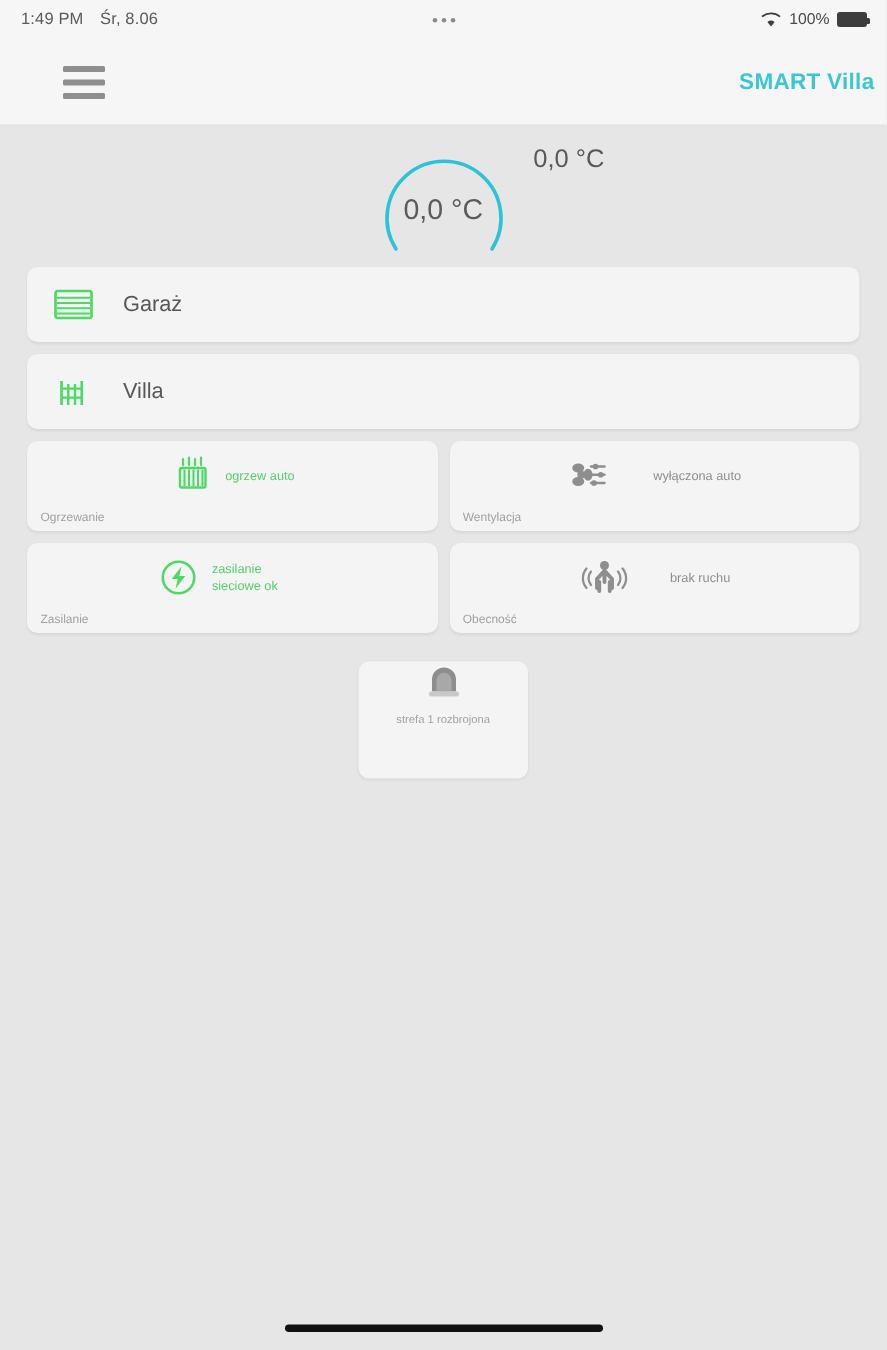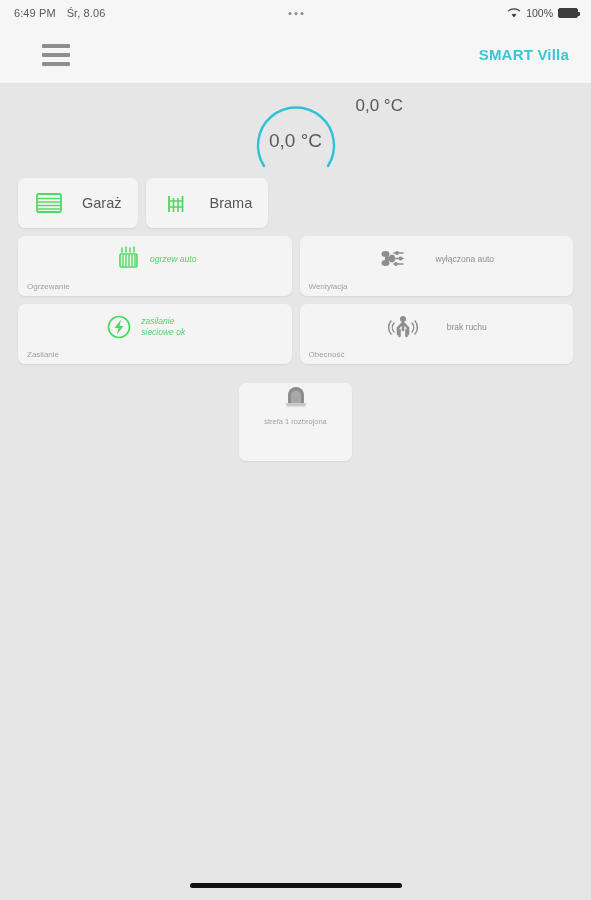--- a/index.html
+++ b/index.html
@@ -37,21 +37,21 @@
   }
   .batt::after {
     content:""; position:absolute; right:-3px; top:3px;
     width:2px; height:4px; background:#3d3d3d; border-radius:0 1px 1px 0;
   }
 
   
   .appbar {
     height: 58px; background: #f6f6f6;
     display: flex; align-items: center; justify-content: space-between;
-    padding: 0 22px 0 38px;
+    padding: 0 8px 0 38px;
     border-bottom: 1px solid #e2e2e2;
   }
   .hamburger { display: flex; flex-direction: column; gap: 5px; cursor: pointer; padding: 4px; }
   .hamburger span {
     display:block; width: 28px; height: 4px; background: #8e8e8e; border-radius: 1px;
   }
   .brand { font-size: 15px; color: #39c6d6; font-weight: 700; letter-spacing: .2px; }
 
   
   .content { padding: 0 18px; }
@@ -66,21 +66,21 @@
   .gauge-value {
     position: absolute; left: 0; right: 0; top: 44px;
     text-align: center; font-size: 19px; color: #5b5b5b;
   }
   .gauge-outside {
     position: absolute; left: 50%; margin-left: 60px; top: 12px;
     font-size: 17px; color: #585858; white-space: nowrap;
   }
 
   
-  .rows { display: flex; flex-direction: row; gap: 8px; margin-top: 2px; }
+  .rows { display: flex; flex-direction: column; gap: 8px; margin-top: 2px; }
   .row {
     height: 50px; background: #f4f4f4; border-radius: 7px;
     display: flex; align-items: center; padding: 0 16px; gap: 18px;
     box-shadow: 0 1px 2px rgba(0,0,0,.07);
     cursor: pointer;
   }
   .row-label { font-size: 14.5px; color: #575757; }
   .ico { width: 30px; height: 28px; display:block; }
 
   
@@ -91,21 +91,21 @@
   .card {
     height: 60px; background: #f4f4f4; border-radius: 7px;
     position: relative; box-shadow: 0 1px 2px rgba(0,0,0,.07);
     cursor: pointer;
   }
   .card-center {
     position: absolute; left: 0; right: 0; top: 8px;
     display: flex; align-items: center; justify-content: center; gap: 7px;
   }
   .card-state { font-size: 8.5px; line-height: 11px; max-width: 64px; }
-  .card-state.green { color: #53d06a; font-style: italic; }
+  .card-state.green { color: #53d06a; }
   .card-state.gray { color: #8e8e8e; margin-left: 20px; }
   .card-title {
     position: absolute; left: 9px; bottom: 5px;
     font-size: 8px; color: #a0a0a0;
   }
 
   
   .zones { display: flex; gap: 8px; justify-content: center; margin-top: 19px; }
   .zone {
     width: 113px; height: 78px; background: #f4f4f4; border-radius: 7px;
@@ -123,21 +123,21 @@
     background: #111; border-radius: 3px;
   }
 </style>
 </head>
 <body>
 
 <div class="phone">
 
   <div class="statusbar">
     <div class="sb-left">
-      <span class="sb-time">6:49 PM</span>
+      <span class="sb-time">1:49 PM</span>
       <span class="sb-date">Śr, 8.06</span>
     </div>
     <div class="sb-dots">
       <i></i>
         <i></i>
         <i></i>
     </div>
     <div class="sb-right">
       <svg width="14" height="11" viewBox="0 0 14 11">
         <path d="M7 9.6 L9.4 6.6 A4 4 0 0 0 4.6 6.6 Z" fill="#3d3d3d"></path>
@@ -185,21 +185,21 @@
 
       <div class="row">
         <svg class="ico" viewBox="0 0 30 28">
           <line x1="7" y1="7" x2="7" y2="23" stroke="#4cd964" stroke-width="1.8"></line>
           <line x1="11.5" y1="9" x2="11.5" y2="23" stroke="#4cd964" stroke-width="1.6"></line>
           <line x1="16" y1="9" x2="16" y2="23" stroke="#4cd964" stroke-width="1.6"></line>
           <line x1="20.5" y1="7" x2="20.5" y2="23" stroke="#4cd964" stroke-width="1.8"></line>
           <line x1="7" y1="12" x2="20.5" y2="12" stroke="#4cd964" stroke-width="1.5"></line>
           <line x1="7" y1="18" x2="20.5" y2="18" stroke="#4cd964" stroke-width="1.5"></line>
         </svg>
-        <span class="row-label">Brama</span>
+        <span class="row-label">Villa</span>
       </div>
     </div>
 
     <div class="grid">
 
       <div class="card">
         <div class="card-center">
           <svg width="30" height="30" viewBox="0 0 30 30">
             <g stroke="#4cd964" stroke-width="1.5" stroke-linecap="round">
               <line x1="9" y1="4" x2="9" y2="8"></line>

